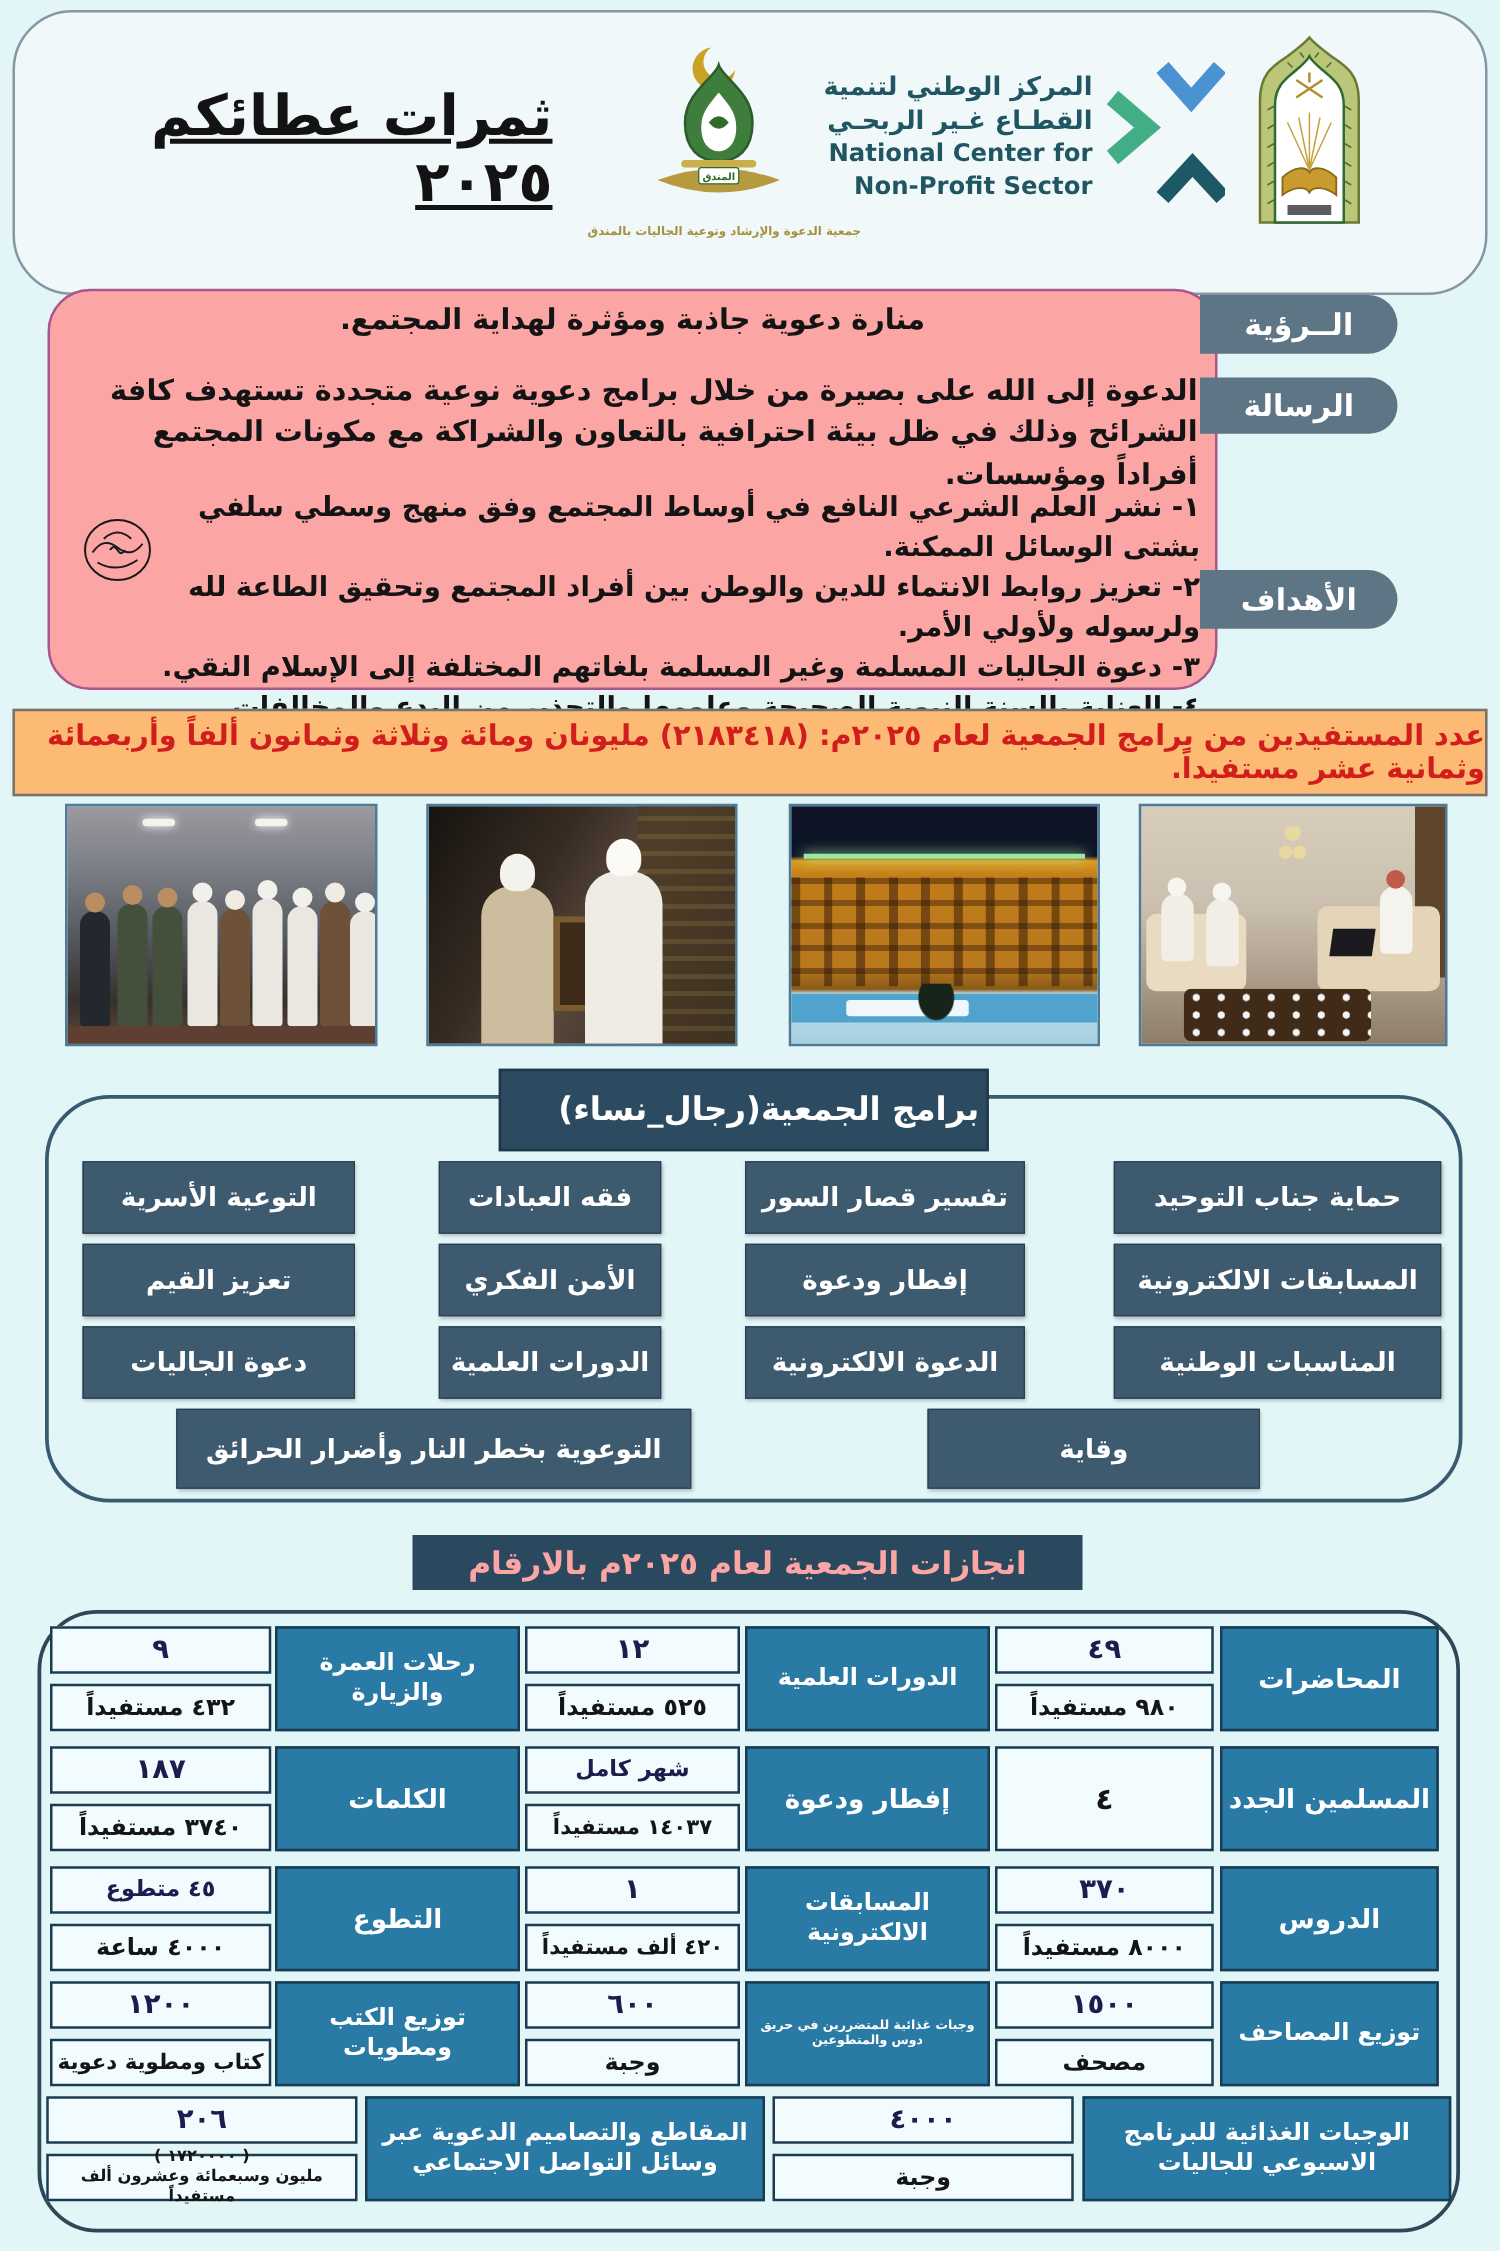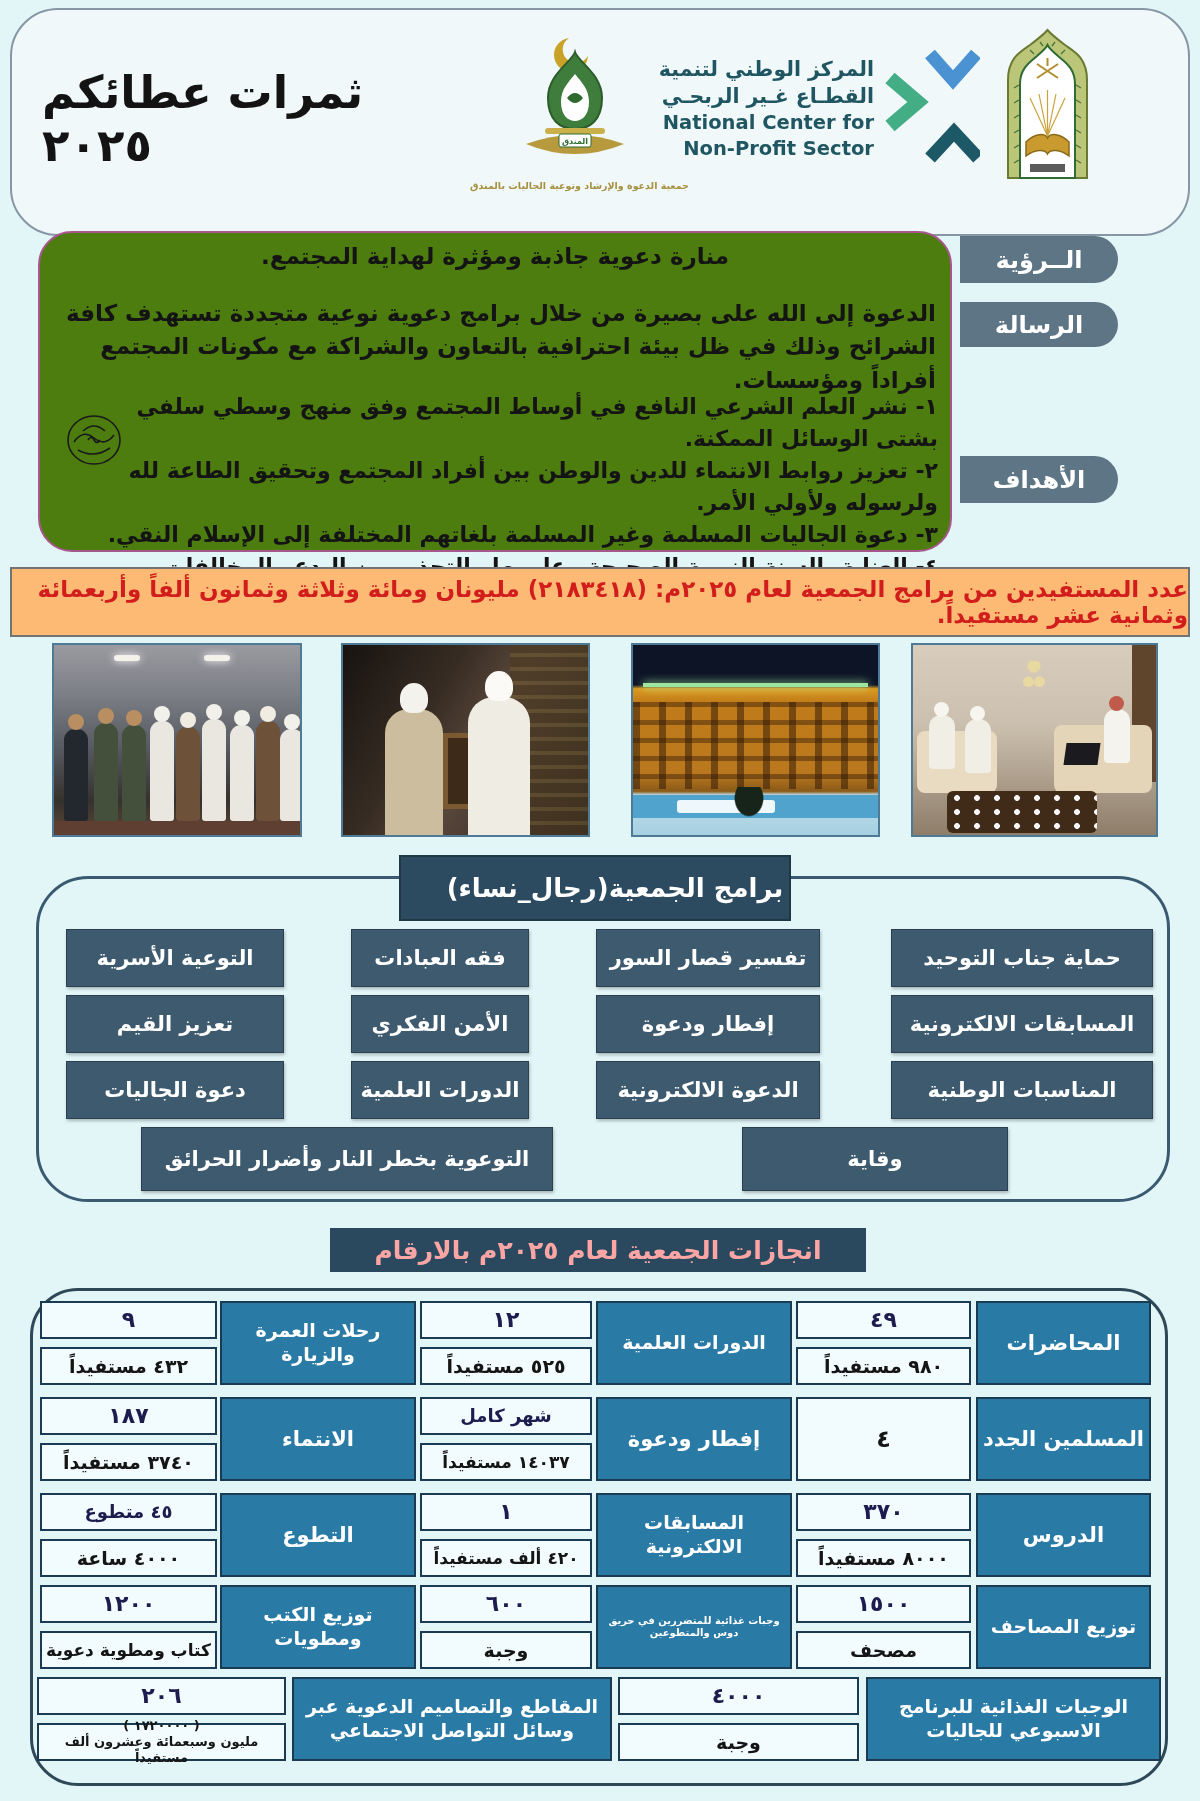--- a/index.html
+++ b/index.html
@@ -3,29 +3,29 @@
 <meta charset="utf-8">
 <style>
   html,body{margin:0;padding:0;background:#e2f6f8;}
   .page{position:relative;width:1200px;height:1801px;background:#e2f6f8;overflow:hidden;
         direction:rtl;font-family:"DejaVu Sans",sans-serif;font-weight:700;color:#141414;}
   .abs{position:absolute;}
 
   
   .header-card{left:10px;top:8px;width:1176px;height:224px;background:#f0f8fa;
                border:2px solid #8696a4;border-radius:48px;}
-  .main-title{left:42px;top:66px;width:400px;font-size:45px;text-align:left;color:#131313;}
+  .main-title{left:42px;top:66px;width:400px;font-size:45px;text-align:right;color:#131313;text-decoration:underline;}
   .nc-text{left:646px;top:56px;width:228px;text-align:right;color:#1f5662;line-height:1.32;}
   .nc-text .ar{font-size:20.5px;}
   .nc-text .en{font-size:19.5px;}
   .dawah-caption{left:462px;top:180px;width:235px;font-size:9.5px;color:#a5913f;text-align:center;}
 
   
-  .vmg-card{left:38px;top:231px;width:910px;height:317px;background:#4d7c0f;
-            border:2px solid #a8578c;border-radius:34px;}
+  .vmg-card{left:38px;top:231px;width:910px;height:317px;background:#fca5a5;
+            border:2px solid #a8578c;border-radius:34px;padding-left:22px;}
   .pill{left:960px;width:158px;background:#5d7585;color:#fff;font-size:24px;
         border-radius:0 30px 30px 0;display:flex;align-items:center;justify-content:center;}
   .pill-vision{top:236px;height:47px;}
   .pill-mission{top:302px;height:45px;}
   .pill-goals{top:456px;height:47px;}
   .vision-text{right:16px;left:16px;top:10px;font-size:23px;text-align:center;}
   .mission-text{right:14px;left:14px;top:64px;font-size:23px;line-height:1.45;text-align:right;}
   .goals-list{right:12px;left:14px;top:158px;font-size:22px;line-height:32px;text-align:right;
               padding-left:52px;}
   .roundel{left:24px;top:180px;width:60px;height:54px;}
@@ -279,21 +279,21 @@
     <div class="vcell vbot V2 tr1b">٥٢٥ مستفيداً</div>
     <div class="tlabel md L3 tr1">رحلات العمرة والزيارة</div>
     <div class="vcell vtop V3 tr1">٩</div>
     <div class="vcell vbot V3 tr1b">٤٣٢ مستفيداً</div>
 
     <div class="tlabel L1 tr2">المسلمين الجدد</div>
     <div class="vcell vsingle V1 tr2">٤</div>
     <div class="tlabel L2 tr2">إفطار ودعوة</div>
     <div class="vcell vtop fit18 V2 tr2">شهر كامل</div>
     <div class="vcell vbot fit17 V2 tr2b">١٤٠٣٧ مستفيداً</div>
-    <div class="tlabel L3 tr2">الانتماء</div>
+    <div class="tlabel L3 tr2">الكلمات</div>
     <div class="vcell vtop V3 tr2">١٨٧</div>
     <div class="vcell vbot V3 tr2b">٣٧٤٠ مستفيداً</div>
 
     <div class="tlabel L1 tr3">الدروس</div>
     <div class="vcell vtop V1 tr3">٣٧٠</div>
     <div class="vcell vbot V1 tr3b">٨٠٠٠ مستفيداً</div>
     <div class="tlabel md L2 tr3">المسابقات الالكترونية</div>
     <div class="vcell vtop V2 tr3">١</div>
     <div class="vcell vbot fit17 V2 tr3b">٤٢٠ ألف مستفيداً</div>
     <div class="tlabel L3 tr3">التطوع</div>

